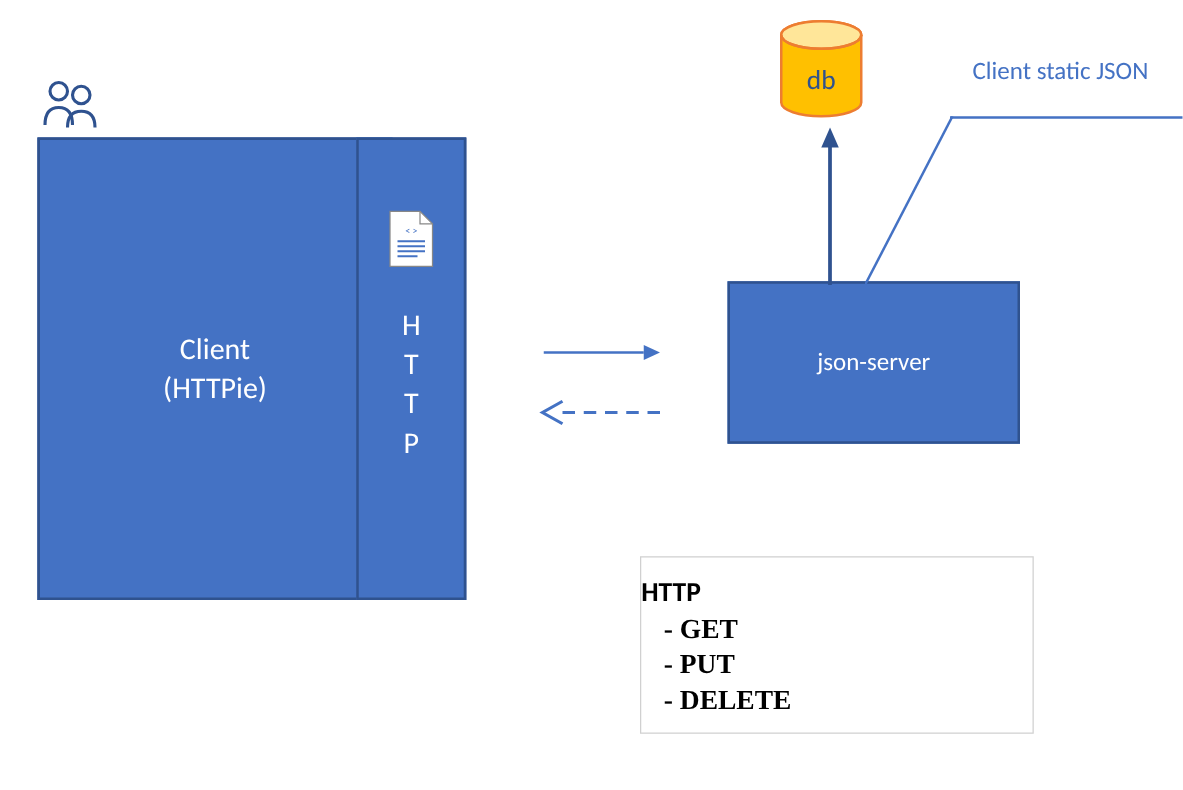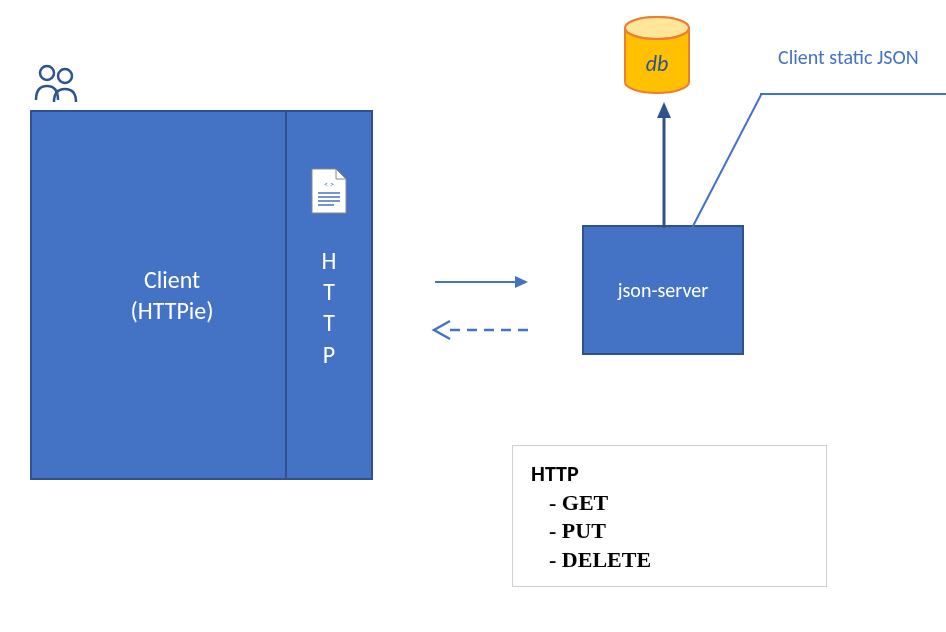--- a/index.html
+++ b/index.html
@@ -55,21 +55,21 @@
     .http-letters {
       margin-top: 30px;
       font-size: 24px;
       text-align: center;
       line-height: 1.3;
     }
     .server-box {
       position: absolute;
       left: 582px;
       top: 225px;
-      width: 162px;
+      width: 234px;
       height: 130px;
       background: #4472c4;
       border: 2px solid #2f528f;
       color: #fff;
       display: flex;
       align-items: center;
       justify-content: center;
       font-size: 20px;
     }
     .db-cylinder {
@@ -80,21 +80,20 @@
       height: 80px;
     }
     .db-label {
       position: absolute;
       left: 622px;
       top: 50px;
       width: 70px;
       text-align: center;
       color: #2f528f;
       font-size: 22px;
-      font-style: italic;
     }
     .reads-label {
       position: absolute;
       left: 778px;
       top: 45px;
       color: #4472c4;
       font-size: 20px;
     }
     .reads-line {
       position: absolute;
@@ -139,21 +138,21 @@
       width: 52px;
       height: 42px;
     }
     .http-info {
       position: absolute;
       left: 512px;
       top: 445px;
       width: 315px;
       height: 142px;
       border: 1px solid #d0d0d0;
-      padding: 14px 18px;
+      padding: 14px 0;
       font-size: 22px;
       font-weight: bold;
       line-height: 1.3;
     }
     .http-info .item {
       padding-left: 18px;
       font-family: Liberation Serif, serif;
     }
   </style>
 </head>

